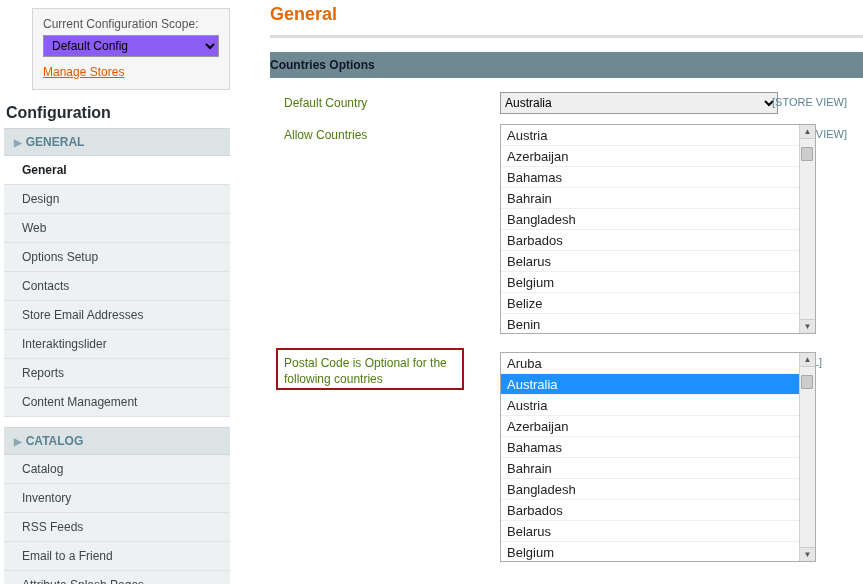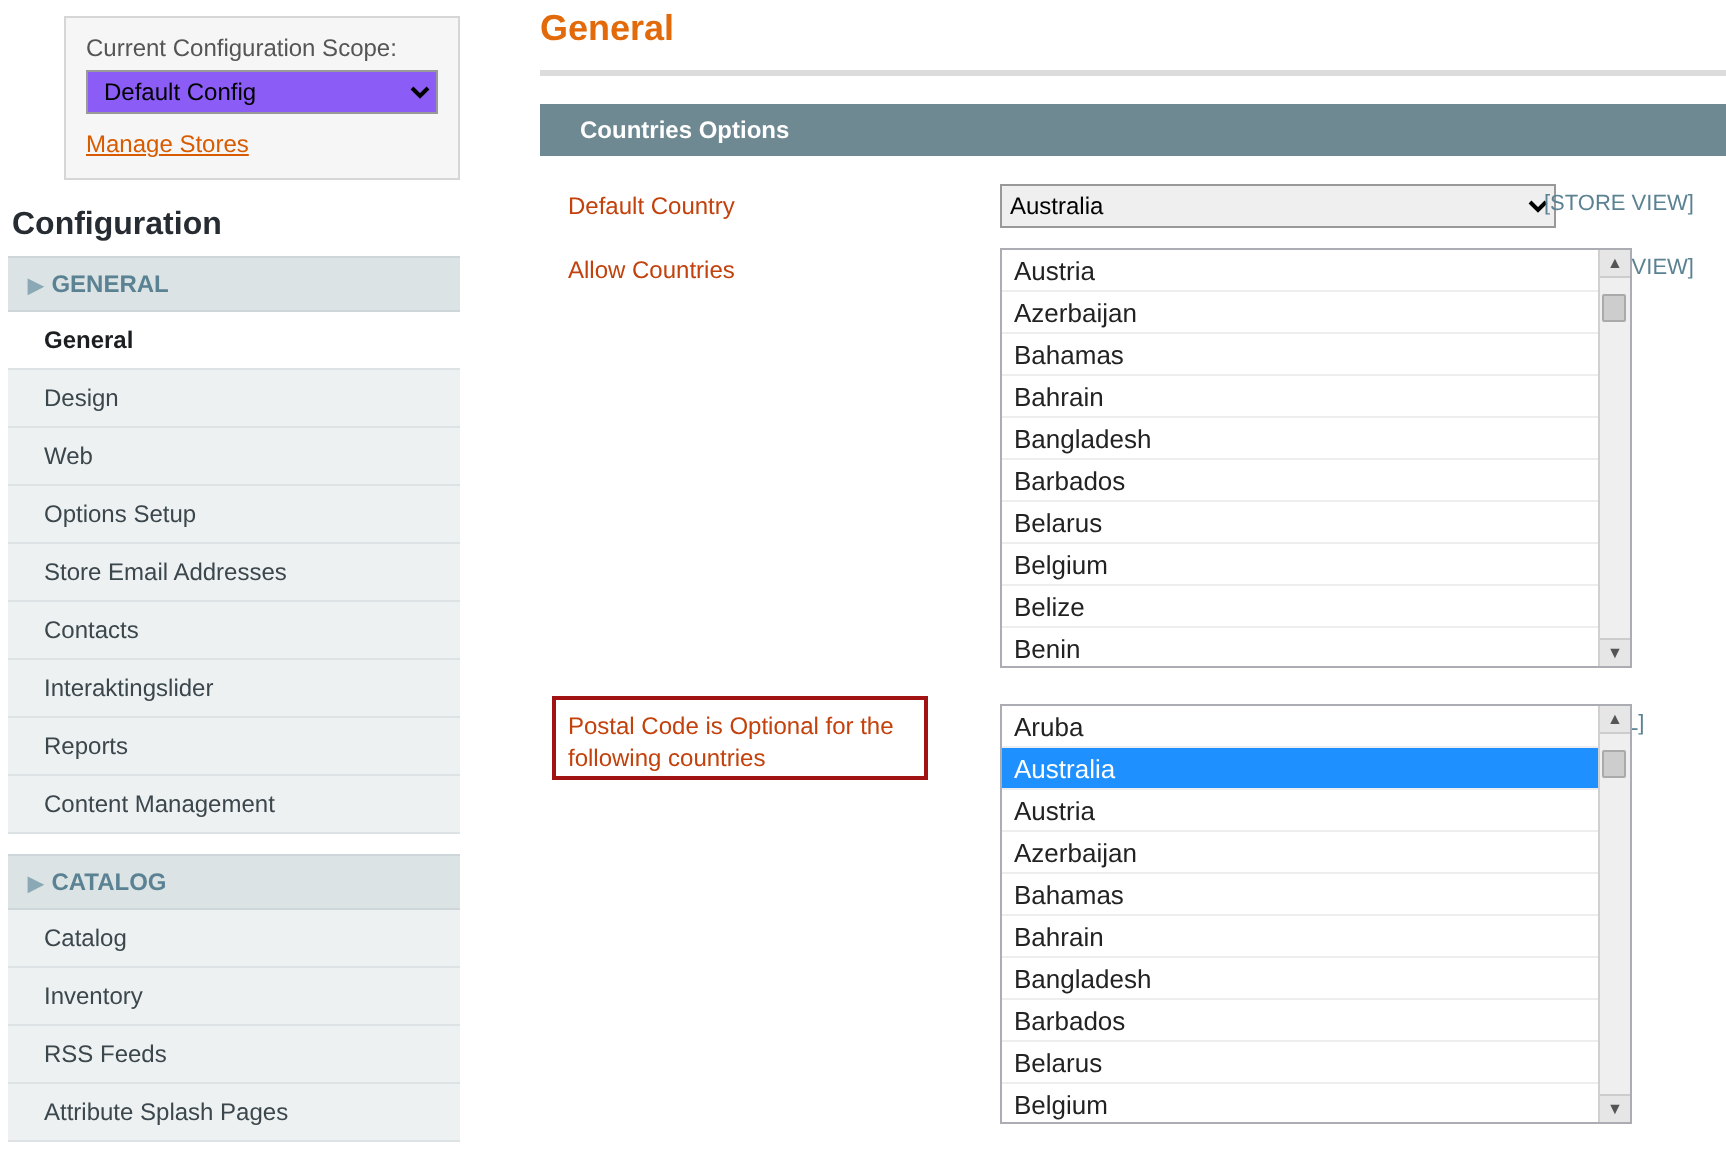--- a/index.html
+++ b/index.html
@@ -11,24 +11,24 @@
   .scope-select { width: 100%; height: 22px; border: 1px solid #999; background: #8b5cf6; font-size: 12px; padding: 0 4px; }
   .manage-link { color: #d85b00; text-decoration: underline; display: inline-block; margin-top: 8px; cursor: pointer; }
   .config-title { font-size: 16px; font-weight: bold; color: #262c32; margin: 0 0 6px 2px; }
   .nav-section-head { background: #dbe3e5; color: #5b8293; font-weight: bold; padding: 6px 10px; border-top: 1px solid #cfd6d9; border-bottom: 1px solid #cfd6d9; cursor: pointer; }
   .nav-section-head .tri { color: #8aa9b5; margin-right: 4px; font-size: 10px; }
   .nav-item { background: #eef1f2; border-bottom: 1px solid #dde3e5; padding: 7px 12px 7px 18px; color: #3b474c; cursor: pointer; }
   .nav-item.active { background: #fff; font-weight: bold; color: #1b1f22; }
   .main { flex: 1; padding: 0 0 0 40px; }
   .page-title { color: #e26a0b; font-size: 18px; font-weight: bold; margin: 4px 0 10px; }
   .title-rule { height: 3px; background: #dcdcdc; margin-bottom: 14px; }
-  .fieldset-head { background: #6f8992; color: #ffffff; font-weight: bold; padding: 6px 20px; }
+  .fieldset-head { background: #6f8992; color: #0f172a; font-weight: bold; padding: 6px 0; }
   .fieldset-body { padding: 14px 0 0 14px; }
   .row { display: flex; align-items: flex-start; margin-bottom: 10px; }
-  .row-label { width: 190px; color: #c2410c; padding-top: 3px; padding-right: 10px; line-height: 1.35; }
+  .row-label { width: 190px; color: #4d7c0f; padding-top: 3px; padding-right: 10px; line-height: 1.35; }
   .row-control { width: 280px; padding-left: 26px; }
   .row-control select.single { width: 278px; height: 22px; border: 1px solid #999; font-size: 12px; }
   .multi-box { width: 316px; height: 210px; border: 1px solid #abadb3; position: relative; overflow: hidden; background: #fff; }
   .multi-list { position: absolute; top: 0; left: 0; right: 16px; bottom: 0; overflow: hidden; }
   .multi-opt { padding: 3px 6px; border-bottom: 1px solid #eee; font-size: 13px; color: #222; cursor: pointer; height: 21px; line-height: 15px; }
   .multi-opt.selected { background: #1e90ff; color: #fff; }
   .scrollbar { position: absolute; right: 0; top: 0; bottom: 0; width: 16px; background: #efefef; border-left: 1px solid #d0d0d0; }
   .sb-arrow { height: 14px; background: #e6e6e6; border-bottom: 1px solid #ccc; display: flex; align-items: center; justify-content: center; font-size: 8px; color: #555; cursor: pointer; }
   .sb-arrow.bot { position: absolute; bottom: 0; left: 0; right: 0; border-top: 1px solid #ccc; border-bottom: none; }
   .sb-thumb { position: absolute; right: 2px; width: 12px; background: #cdcdcd; border: 1px solid #aaa; border-radius: 1px; cursor: pointer; }
@@ -48,30 +48,31 @@
       </select>
       <a class="manage-link">Manage Stores</a>
     </div>
     <div class="config-title">Configuration</div>
 
     <div class="nav-section-head"><span class="tri">▶</span><span>GENERAL</span></div>
     <div class="nav-item active">General</div>
     <div class="nav-item">Design</div>
     <div class="nav-item">Web</div>
     <div class="nav-item">Options Setup</div>
+    <div class="nav-item">Contacts</div>
     <div class="nav-item">Store Email Addresses</div>
-    <div class="nav-item">Contacts</div>
     <div class="nav-item">Interaktingslider</div>
     <div class="nav-item">Reports</div>
     <div class="nav-item">Content Management</div>
 
     <div class="nav-section-head" style="margin-top:10px"><span class="tri">▶</span><span>CATALOG</span></div>
     <div class="nav-item">Catalog</div>
     <div class="nav-item">Inventory</div>
     <div class="nav-item">RSS Feeds</div>
+    <div class="nav-item">Email to a Friend</div>
     <div class="nav-item">Attribute Splash Pages</div>
 
   </div>
 
   <div class="main rel">
     <div class="page-title">General</div>
     <div class="title-rule"></div>
     <div class="fieldset-head">Countries Options</div>
     <div class="fieldset-body">
 

